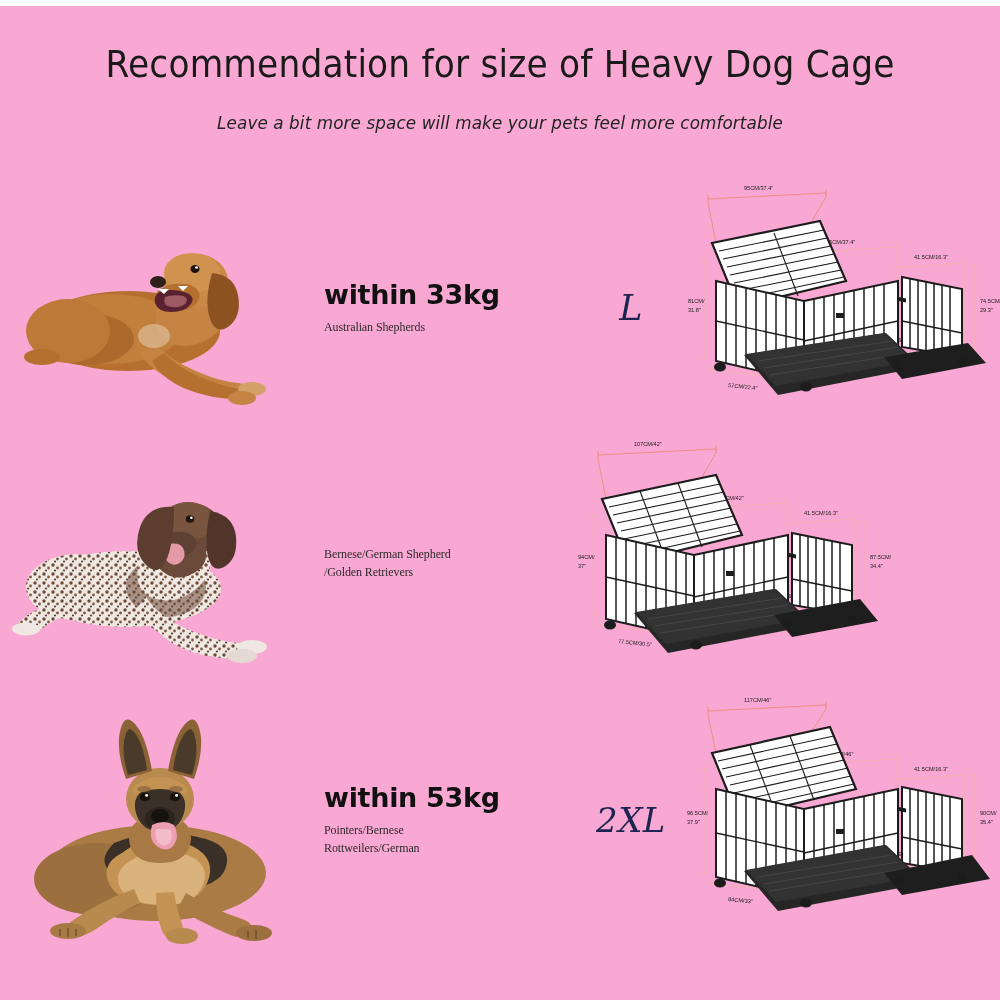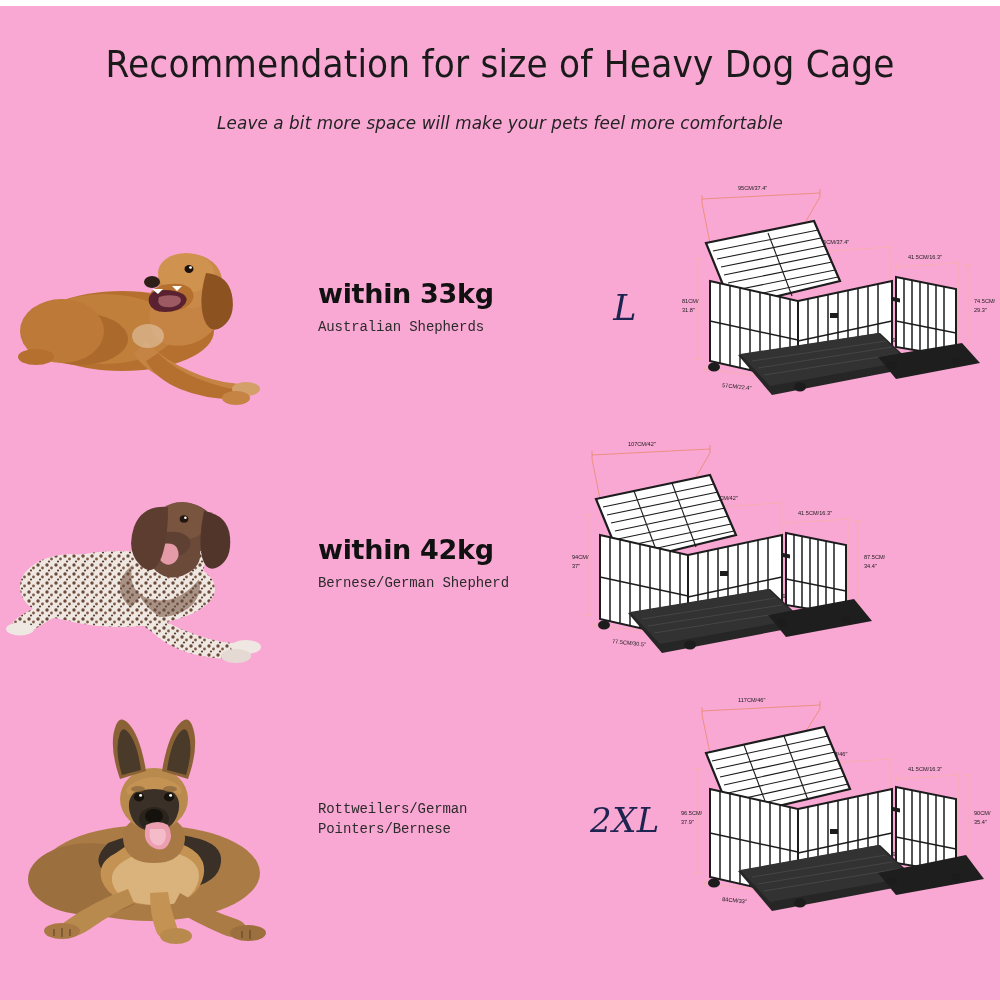--- a/index.html
+++ b/index.html
@@ -27,21 +27,21 @@
     margin-top: 26px;
     font-size: 17.5px;
     font-style: italic;
     color: #232323;
     font-family: "DejaVu Sans", sans-serif;
     letter-spacing: 0.1px;
     transform: scaleX(0.96);
   }
 
   
-  .rows { position: absolute; top: 175px; left: 0; width: 904px; }
+  .rows { position: absolute; top: 175px; left: 0; width: 904px; padding-left: 6px; }
   .row {
     position: relative;
     height: 253px;
     display: flex;
     align-items: center;
   }
   .row-2 { margin-top: 3px; }
   .row-3 { margin-top: 3px; }
 
   .dog-cell {
@@ -66,24 +66,24 @@
   .weight {
     font-size: 27px;
     font-weight: 700;
     color: #111;
     font-family: "DejaVu Sans", sans-serif;
     letter-spacing: -0.3px;
     margin-bottom: 9px;
     white-space: nowrap;
   }
   .breeds {
-    font-size: 14px;
+    font-size: 12px;
     color: #2b2b2b;
     line-height: 1.42;
-    font-family: Liberation Mono, monospace;
+    font-family: Liberation Serif, serif;
     letter-spacing: -0.1px;
     white-space: nowrap;
   }
   .size-label {
     font-size: 35px;
     font-style: italic;
     font-weight: 300;
     color: #1d2450;
     font-family: "DejaVu Serif", serif;
     letter-spacing: 0.5px;
@@ -324,22 +324,22 @@
             <ellipse cx="246" cy="210" rx="15" ry="7" fill="#efe7e1"></ellipse>
             <ellipse cx="236" cy="219" rx="15" ry="7" fill="#e4dad3"></ellipse>
 
             <path d="M66 162 q-34 6 -52 22 q-8 8 2 11 q10 3 24 -6 q18 -12 30 -16z" fill="url(#tick2)"></path>
             <ellipse cx="20" cy="192" rx="14" ry="6.5" fill="#efe7e1"></ellipse>
           </g>
         </svg>
       </div>
 
       <div class="text-cell">
-        <div class="weight">within 42kg</div>
         <div class="breeds">Bernese/German Shepherd</div>
+        <div class="breeds">/Golden Retrievers</div>
       </div>
 
 
       <div class="cage-cell">
         <svg class="cage-svg" width="320" height="253" viewBox="0 0 320 253">
           <g class="dim-line">
             <path d="M22 18 L140 12"></path>
               <path d="M22 14 L22 22"></path>
               <path d="M140 8 L140 16"></path>
             <path d="M22 22 L30 62"></path>
@@ -498,22 +498,23 @@
               <line x1="62" y1="235" x2="62" y2="244"></line>
               <line x1="70" y1="236" x2="70" y2="243"></line>
               <line x1="242" y1="238" x2="242" y2="245"></line>
               <line x1="250" y1="237" x2="250" y2="246"></line>
             </g>
           </g>
         </svg>
       </div>
 
       <div class="text-cell">
+        <div class="weight">within 53kg</div>
+        <div class="breeds">Pointers/Bernese</div>
         <div class="breeds">Rottweilers/German</div>
-        <div class="breeds">Pointers/Bernese</div>
       </div>
 
       <div class="size-cell">
         <div class="size-label size-2xl">2XL</div>
       </div>
 
       <div class="cage-cell">
         <svg class="cage-svg" width="320" height="253" viewBox="0 0 320 253">
           <g class="dim-line">
             <path d="M22 18 L140 12"></path>

